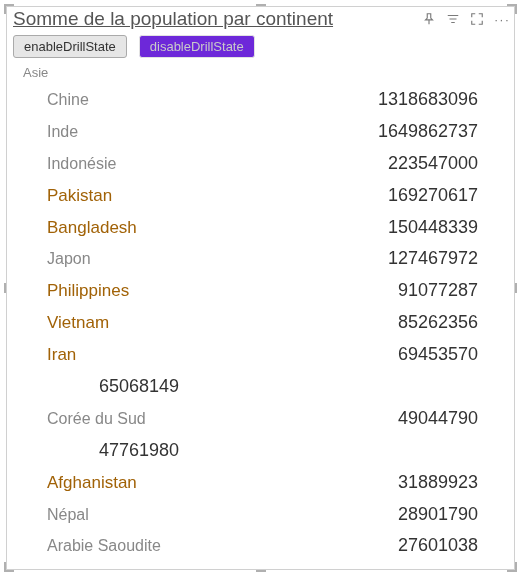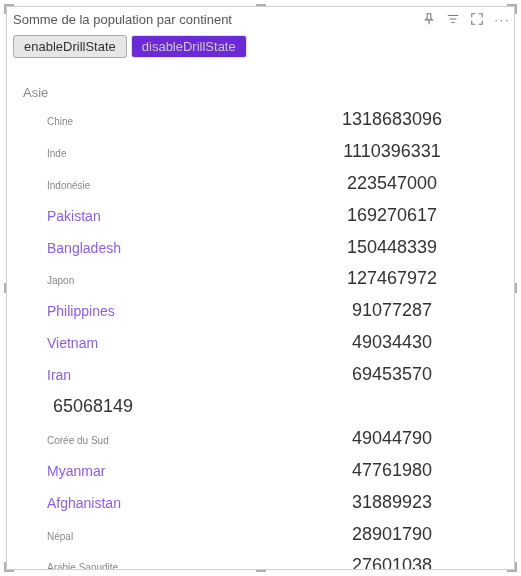--- a/index.html
+++ b/index.html
@@ -37,44 +37,45 @@
   .handle.mr { right: 4px; top: 50%; transform: translateY(-50%); }
 
   .header {
     display: flex;
     align-items: center;
     height: 24px;
     padding: 0 4px 0 6px;
     border-bottom: 0;
   }
   .title {
-    font-size: 13px;
+    font-size: 19px;
     color: #555;
     flex: 1;
     white-space: nowrap;
     overflow: hidden;
+    text-decoration: underline;
   }
   .header-icons {
     display: flex;
     align-items: center;
     gap: 10px;
     color: #7a7a7a;
   }
   .header-icons .ico {
     width: 14px; height: 14px;
     display: flex; align-items: center; justify-content: center;
     cursor: pointer;
   }
   .header-icons svg { width: 14px; height: 14px; stroke: #7a7a7a; fill: none; stroke-width: 1.3; }
   .dots { letter-spacing: 1px; font-size: 13px; color: #7a7a7a; cursor: pointer; }
 
   .button-row {
     padding: 4px 6px 6px 6px;
     display: flex;
-    gap: 4px;
+    gap: 12px;
   }
   .btn {
     font-size: 13px;
     padding: 3px 10px;
     border: 1px solid #bfbfbf;
     border-radius: 3px;
     background: #f5f5f5;
     color: #333;
     cursor: pointer;
   }
@@ -99,45 +100,44 @@
   
   .scroll-area::-webkit-scrollbar { width: 14px; }
   .scroll-area::-webkit-scrollbar-track { background: #f4f4f4; }
   .scroll-area::-webkit-scrollbar-thumb { background: #d6d6d6; border-radius: 2px; border: 3px solid #f4f4f4; }
   .scroll-area::-webkit-scrollbar-button { height: 14px; background: #f4f4f4; }
 
   .continent {
     font-size: 13px;
     color: #888;
     padding: 2px 0 4px 16px;
-    margin-top: 20px;
   }
   .rows { }
   .row {
     display: flex;
     align-items: baseline;
     padding: 2px 0;
     line-height: 1.55;
   }
   .country {
     flex: 1;
     padding-left: 40px;
-    font-size: 14px;
-    color: #8b5cf6;
+    font-size: 17px;
+    color: #a16207;
     white-space: nowrap;
     overflow: hidden;
     text-overflow: clip;
   }
   .country.muted {
-    font-size: 10px;
+    font-size: 16px;
     color: #888;
   }
   .value {
     width: 200px;
-    text-align: center;
+    text-align: right;
     font-size: 18px;
     color: #333;
     padding-right: 28px;
     font-variant-numeric: tabular-nums;
   }
 </style>
 </head>
 <body>
 
 <div class="handle h tl1"></div>
@@ -184,21 +184,21 @@
 
   <div class="scroll-area">
     <div class="continent">Asie</div>
     <div class="rows" id="rows">
         <div class="row">
           <div class="country muted">Chine</div>
           <div class="value">1318683096</div>
         </div>
         <div class="row">
           <div class="country muted">Inde</div>
-          <div class="value">1110396331</div>
+          <div class="value">1649862737</div>
         </div>
         <div class="row">
           <div class="country muted">Indonésie</div>
           <div class="value">223547000</div>
         </div>
         <div class="row">
           <div class="country">Pakistan</div>
           <div class="value">169270617</div>
         </div>
         <div class="row">
@@ -208,35 +208,34 @@
         <div class="row">
           <div class="country muted">Japon</div>
           <div class="value">127467972</div>
         </div>
         <div class="row">
           <div class="country">Philippines</div>
           <div class="value">91077287</div>
         </div>
         <div class="row">
           <div class="country">Vietnam</div>
-          <div class="value">49034430</div>
+          <div class="value">85262356</div>
         </div>
         <div class="row">
           <div class="country">Iran</div>
           <div class="value">69453570</div>
         </div>
         <div class="row">
           <div class="value">65068149</div>
         </div>
         <div class="row">
           <div class="country muted">Corée du Sud</div>
           <div class="value">49044790</div>
         </div>
         <div class="row">
-          <div class="country">Myanmar</div>
           <div class="value">47761980</div>
         </div>
         <div class="row">
           <div class="country">Afghanistan</div>
           <div class="value">31889923</div>
         </div>
         <div class="row">
           <div class="country muted">Népal</div>
           <div class="value">28901790</div>
         </div>

